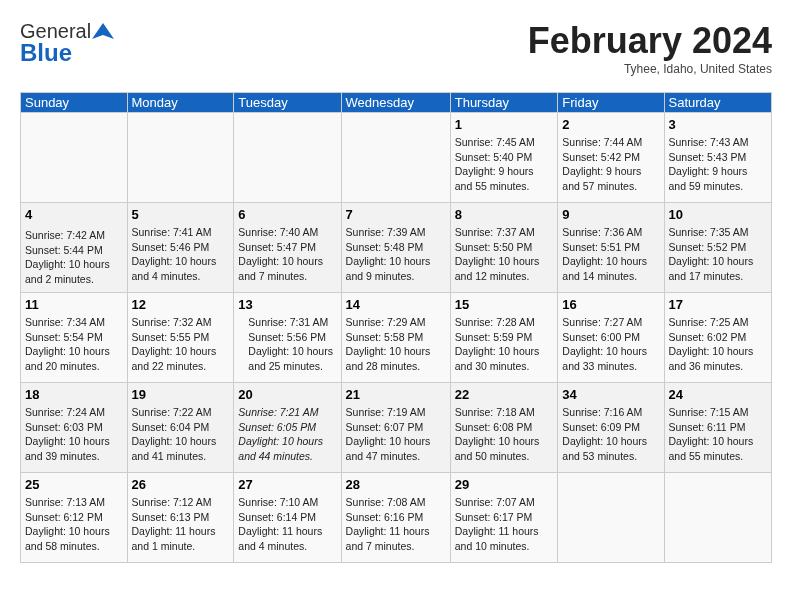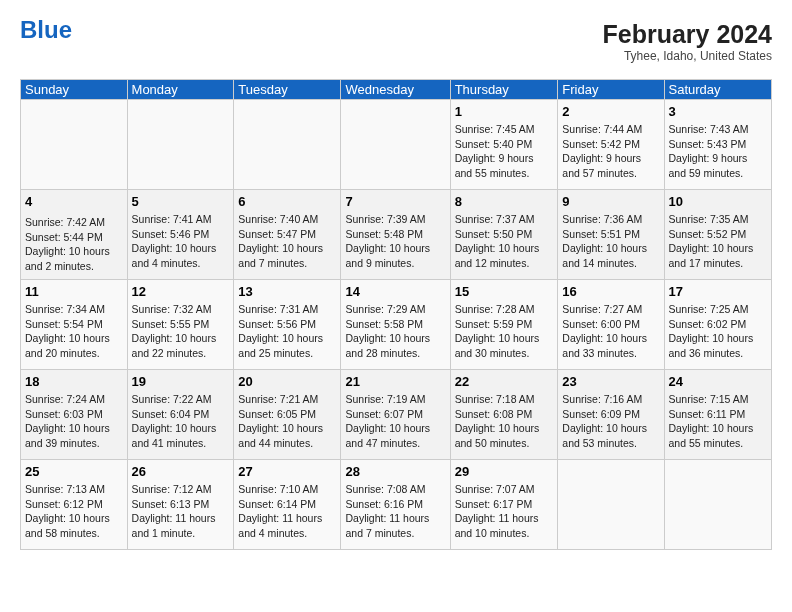--- a/index.html
+++ b/index.html
@@ -18,21 +18,21 @@
     }
     .logo {
       display: flex;
       flex-direction: column;
       align-items: flex-start;
     }
     .title-block {
       text-align: right;
     }
     .month-title {
-      font-size: 25px;
+      font-size: 36px;
       font-weight: bold;
       color: #222;
     }
     .location {
       font-size: 12px;
       color: #444;
     }
     table {
       width: 100%;
       border-collapse: collapse;
@@ -80,20 +80,26 @@
     }
     .row-shaded td {
       background-color: #f2f2f2 !important;
     }
   </style>
 </head>
 <body>
 
 <div class="header">
   <div class="logo">
+    <div style="display:flex; align-items:center;">
+      <span style="font-size:20px; color:#333; font-weight:normal;">General</span>
+      <svg width="22" height="22" viewBox="0 0 22 22" style="margin-left:1px;">
+        <polygon points="11,2 22,18 11,14 0,18" fill="#1565c0"></polygon>
+      </svg>
+    </div>
     <span style="font-size:24px; color:#1565c0; font-weight:bold; margin-top:-4px;">Blue</span>
   </div>
   <div class="title-block">
     <div class="month-title">February 2024</div>
     <div class="location">Tyhee, Idaho, United States</div>
   </div>
 </div>
 
 <table>
   <thead>
@@ -184,21 +190,21 @@
 Daylight: 10 hours and 20 minutes.</div>
         </td>
         <td>
           <span class="day-num">12</span>
           <div class="day-info" style="white-space: pre-line;">Sunrise: 7:32 AM
 Sunset: 5:55 PM
 Daylight: 10 hours and 22 minutes.</div>
         </td>
         <td>
           <span class="day-num">13</span>
-          <div class="day-info" style="white-space: pre-line;">Sunrise: 7:31 AM
+          <div class="day-info" style="white-space: pre-line; margin-left: 10px;">Sunrise: 7:31 AM
 Sunset: 5:56 PM
 Daylight: 10 hours and 25 minutes.</div>
         </td>
         <td>
           <span class="day-num">14</span>
           <div class="day-info" style="white-space: pre-line;">Sunrise: 7:29 AM
 Sunset: 5:58 PM
 Daylight: 10 hours and 28 minutes.</div>
         </td>
         <td>
@@ -228,38 +234,38 @@
 Daylight: 10 hours and 39 minutes.</div>
         </td>
         <td>
           <span class="day-num">19</span>
           <div class="day-info" style="white-space: pre-line;">Sunrise: 7:22 AM
 Sunset: 6:04 PM
 Daylight: 10 hours and 41 minutes.</div>
         </td>
         <td>
           <span class="day-num">20</span>
-          <div class="day-info" style="white-space: pre-line;">Sunrise: 7:21 AM
+          <div class="day-info" style="white-space: pre-line; font-style: italic;">Sunrise: 7:21 AM
 Sunset: 6:05 PM
 Daylight: 10 hours and 44 minutes.</div>
         </td>
         <td>
           <span class="day-num">21</span>
           <div class="day-info" style="white-space: pre-line;">Sunrise: 7:19 AM
 Sunset: 6:07 PM
 Daylight: 10 hours and 47 minutes.</div>
         </td>
         <td>
           <span class="day-num">22</span>
           <div class="day-info" style="white-space: pre-line;">Sunrise: 7:18 AM
 Sunset: 6:08 PM
 Daylight: 10 hours and 50 minutes.</div>
         </td>
         <td>
-          <span class="day-num">23</span>
+          <span class="day-num">34</span>
           <div class="day-info" style="white-space: pre-line;">Sunrise: 7:16 AM
 Sunset: 6:09 PM
 Daylight: 10 hours and 53 minutes.</div>
         </td>
         <td>
           <span class="day-num">24</span>
           <div class="day-info" style="white-space: pre-line;">Sunrise: 7:15 AM
 Sunset: 6:11 PM
 Daylight: 10 hours and 55 minutes.</div>
         </td>

